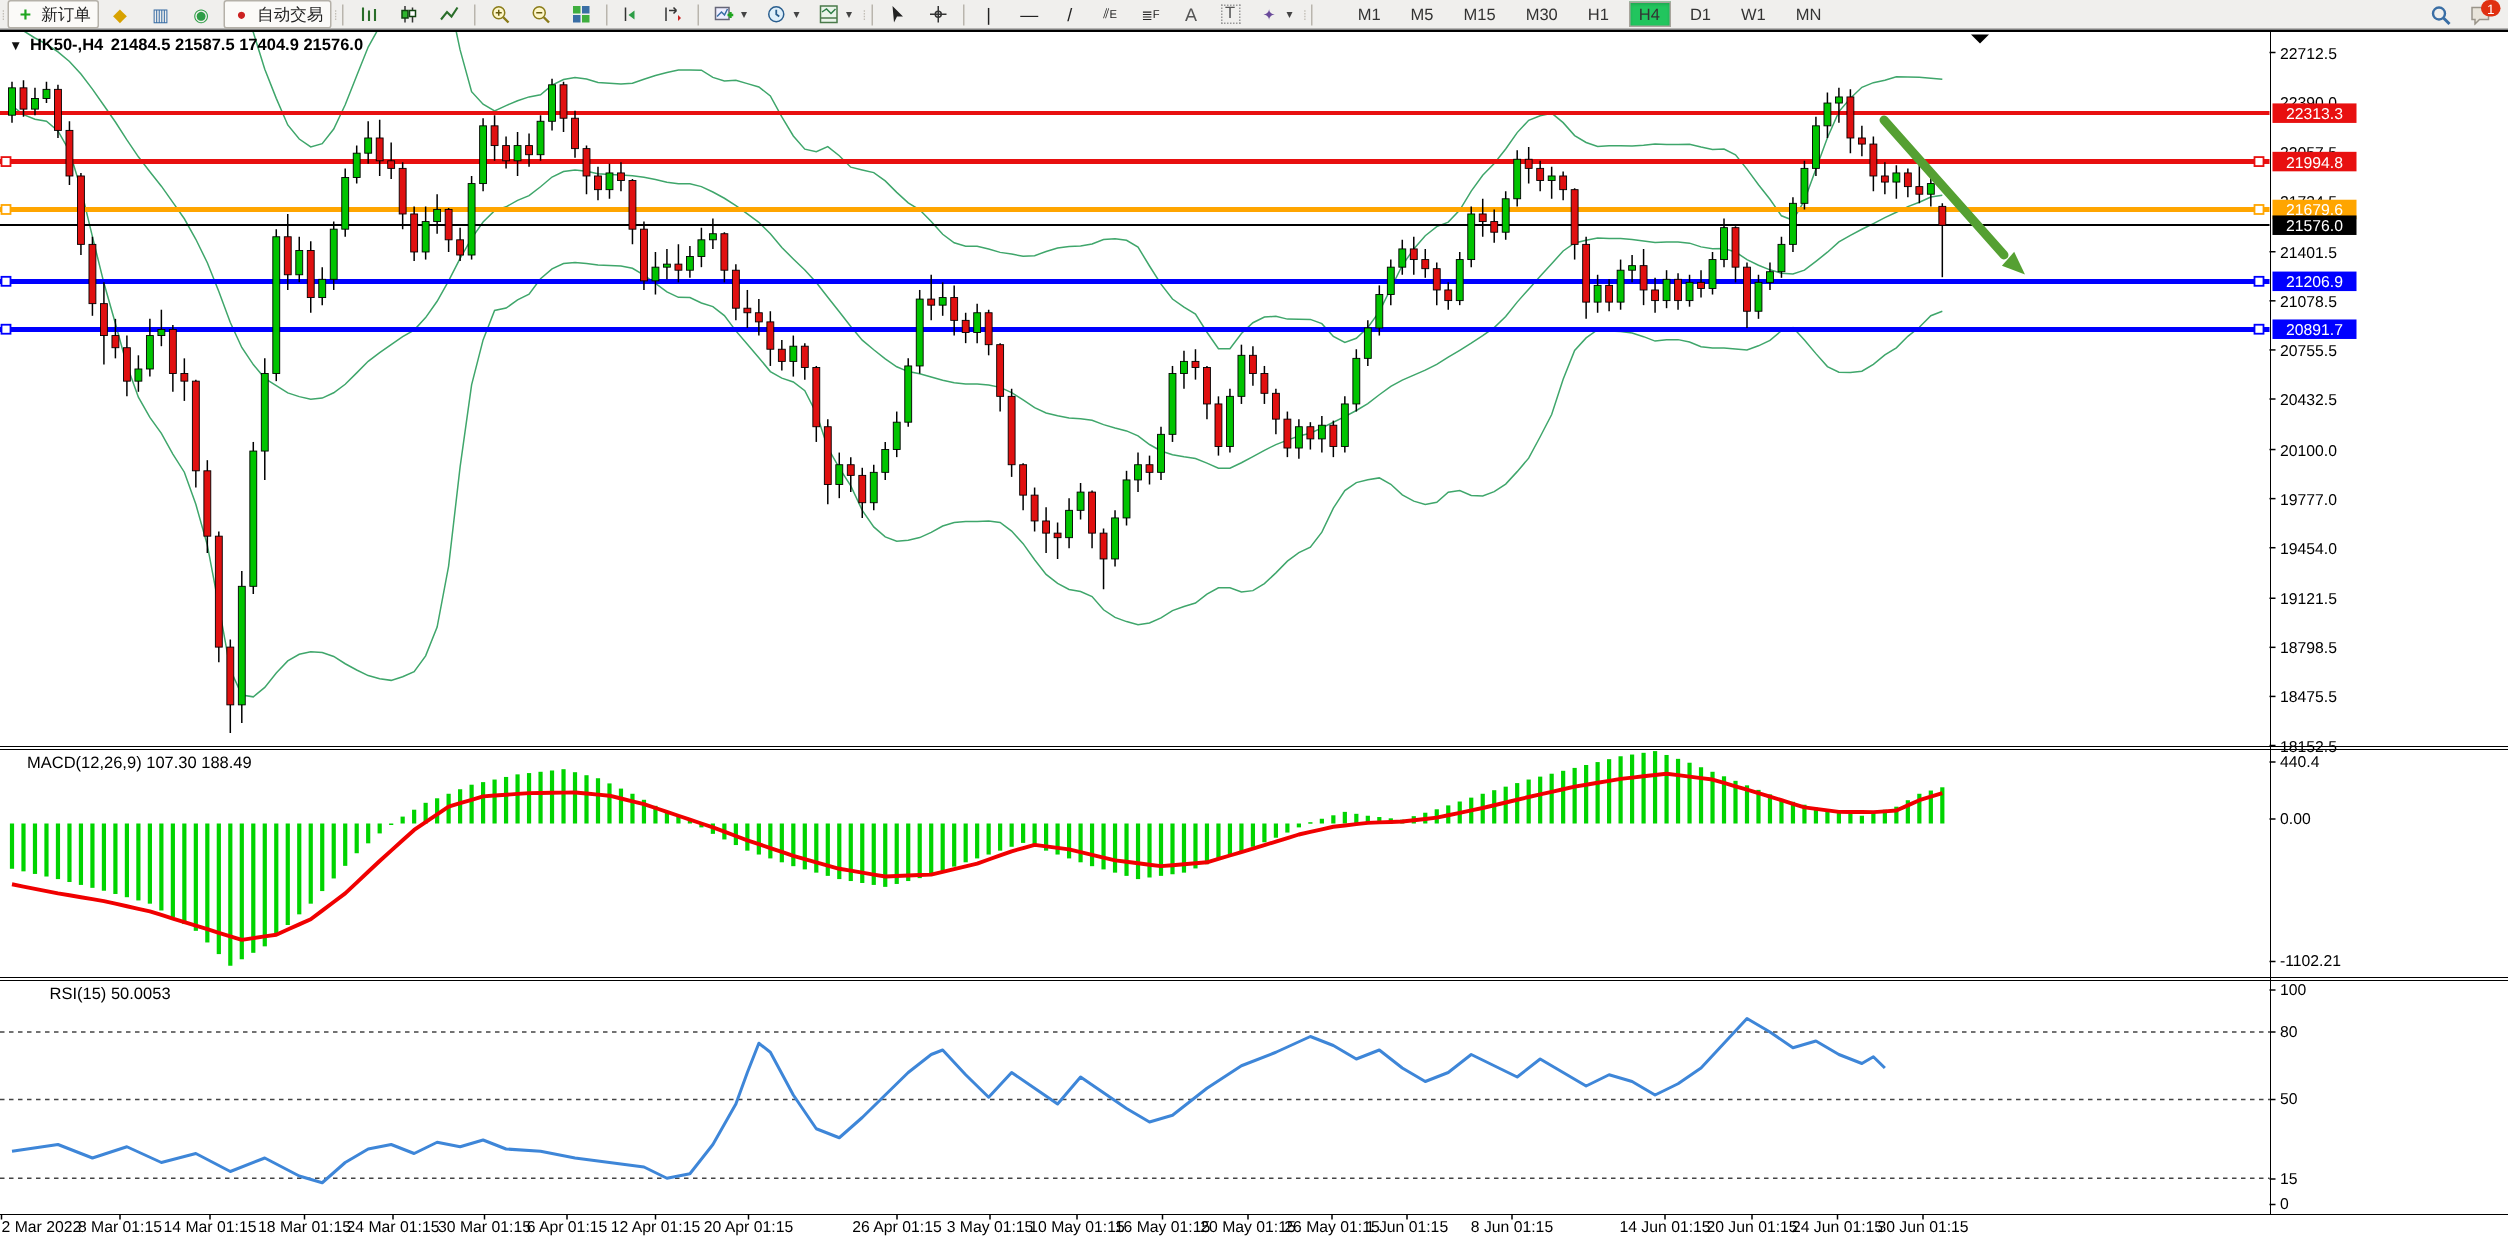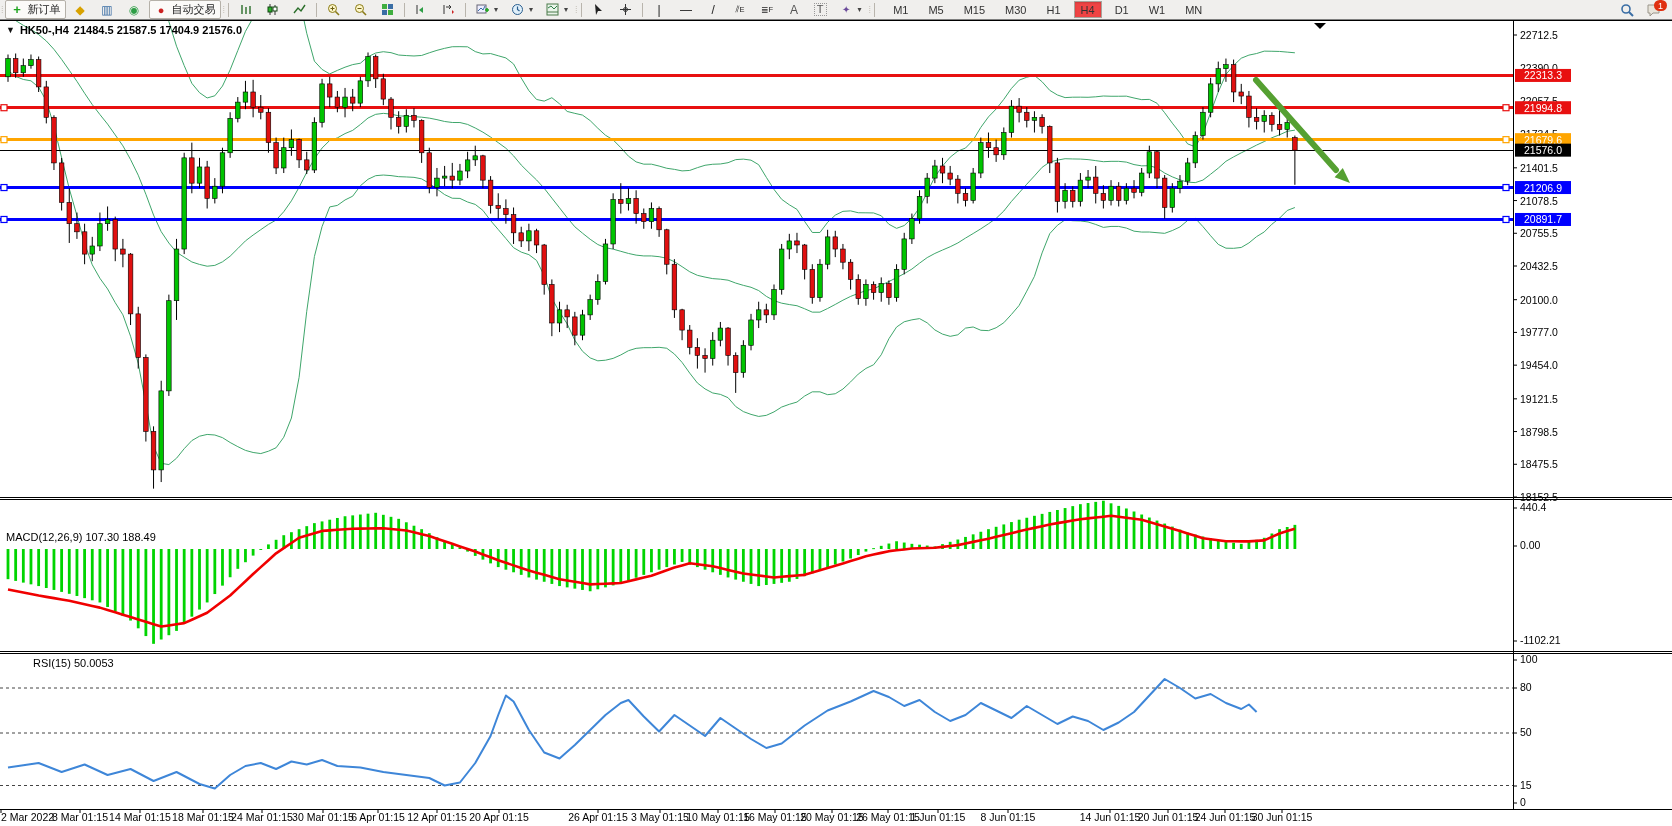--- a/index.html
+++ b/index.html
@@ -8,27 +8,27 @@
   
   #toolbar{position:absolute;left:0;top:0;width:1672px;height:19px;background:#f0efed;
            border-bottom:1px solid #7f7f7f;display:flex;align-items:center;font-size:11px;color:#222;}
   .tsep{width:1px;height:14px;background:#b9b5ad;margin:0 3px;}
   .grip{color:#c2beb6;font-size:9px;letter-spacing:-1px;margin:0 1px;}
   .tbtn{display:flex;align-items:center;gap:3px;padding:1px 4px;margin:0 1px;border:1px solid transparent;
         border-radius:2px;height:15px;cursor:default;white-space:nowrap;}
   .tbtn.raised{border:1px solid #b5b1a9;background:#fbfaf8;}
   .tf{padding:1px 6px;margin:0;border:1px solid transparent;height:13px;display:flex;align-items:center;
       color:#333;font-size:11px;}
-  .tf.active{border:1px solid #a8a49c;background:#ef4444;box-shadow:inset 0 1px 2px rgba(0,0,0,.15);}
+  .tf.active{border:1px solid #a8a49c;background:#22c55e;box-shadow:inset 0 1px 2px rgba(0,0,0,.15);}
   .caret{font-size:8px;color:#444;margin-left:1px;}
   .icon{display:inline-flex;align-items:center;justify-content:center;width:15px;height:15px;}
   
   .ovl{position:absolute;z-index:5;font-size:11px;color:#000;white-space:nowrap;}
   #chart-title{left:6px;top:24px;font-weight:bold;display:flex;align-items:center;gap:5px;}
-  #macd-label{left:6px;top:503px;margin-top:28px;}
+  #macd-label{left:18px;top:503px;}
   #rsi-label{left:5px;top:657px;margin-left:28px;}
   #chart-svg{position:absolute;left:0;top:0;z-index:1;}
   .dd{font-size:9px;color:#111;}
 </style>
 </head>
 <body>
 
 <div id="app">
 
   <div id="toolbar">
@@ -190,21 +190,21 @@
       </span>
     <span class="tbtn">
         <span class="icon" style="font-size:11px;color:#555;border:1px dotted #999;line-height:9px;width:11px;height:11px;">T</span>
       </span>
     <span class="tbtn">
         <span class="icon" style="font-size:10px;color:#6a4a9a;">✦</span>
         <span class="caret">▾</span>
       </span>
     <span class="grip">⁞</span>
       <div class="tsep"></div>
-    <div id="tf-bar" style="display:flex;align-items:center;gap:6px;margin-left:8px;">
+    <div id="tf-bar" style="display:flex;align-items:center;gap:6px;margin-left:20px;">
         <span class="tf">M1</span>
         <span class="tf">M5</span>
         <span class="tf">M15</span>
         <span class="tf">M30</span>
         <span class="tf">H1</span>
         <span class="tf active">H4</span>
         <span class="tf">D1</span>
         <span class="tf">W1</span>
         <span class="tf">MN</span>
       </div>

